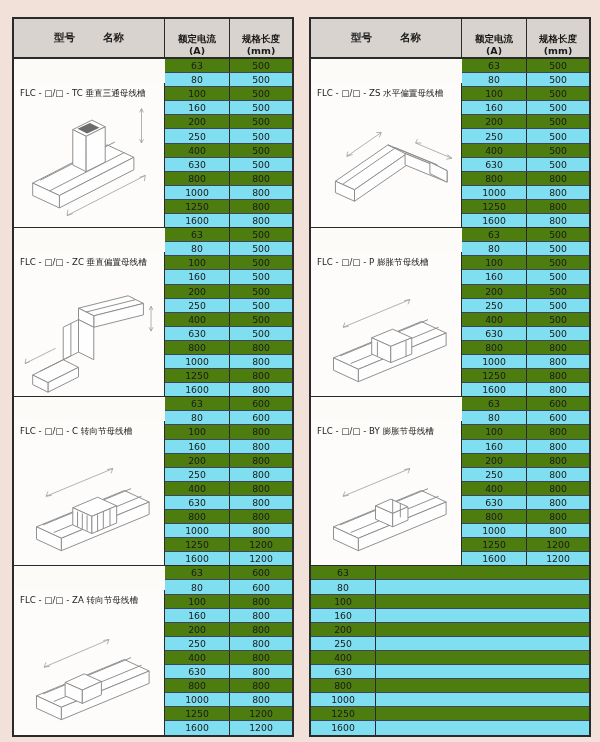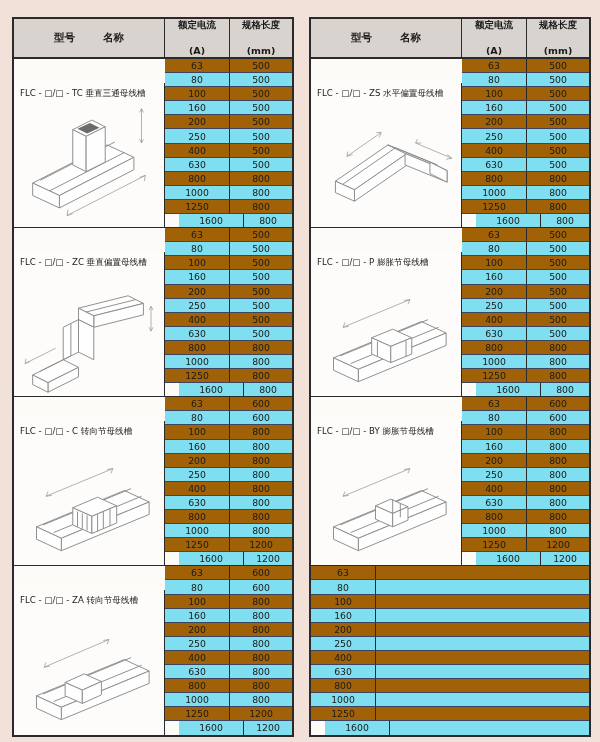--- a/index.html
+++ b/index.html
@@ -30,21 +30,21 @@
   }
   .ph-name{
     width:150px;flex:0 0 150px;
     border-right:1px solid #2a2a2a;
     display:flex;align-items:center;justify-content:center;gap:28px;
     font-size:10.5px;font-weight:bold;
   }
   .ph-col{
     width:64px;flex:0 0 64px;
     border-right:1px solid #2a2a2a;
-    display:flex;flex-direction:column;align-items:center;justify-content:space-between;
+    display:flex;flex-direction:column;align-items:center;justify-content:flex-end;
     font-size:9.5px;font-weight:bold;line-height:1.25;
   }
   .ph-col:last-child{border-right:none;width:62px;flex:0 0 62px;}
   .section{
     display:flex;
     border-bottom:1px solid #2a2a2a;
   }
   .section:last-child{border-bottom:none;}
   .name-cell{
     width:150px;flex:0 0 150px;
@@ -60,22 +60,22 @@
     letter-spacing:0px;
   }
   .drawing{display:flex;justify-content:center;align-items:center;}
   .rows{width:128px;flex:1;display:flex;flex-direction:column;}
   .num-row{
     display:flex;
     flex:0 0 13.1px;
     border-bottom:1px solid #3c4460;
     align-items:center;
   }
-  .num-row:last-child{border-bottom:none;margin-left:14px;}
-  .row-light{background:#a16207;}
+  .num-row:last-child{border-bottom:none;}
+  .row-light{background:#4d7c0f;}
   .row-dark{background:#7fdeef;justify-content:center;}
   .cell{
     font-size:9.3px;
     display:flex;align-items:center;justify-content:center;
     height:100%;
     box-sizing:border-box;
   }
   .cell-current{width:65px;flex:0 0 65px;border-right:1px solid #2a2a2a;}
   .cell-length{flex:1;}
   svg{display:block;}

